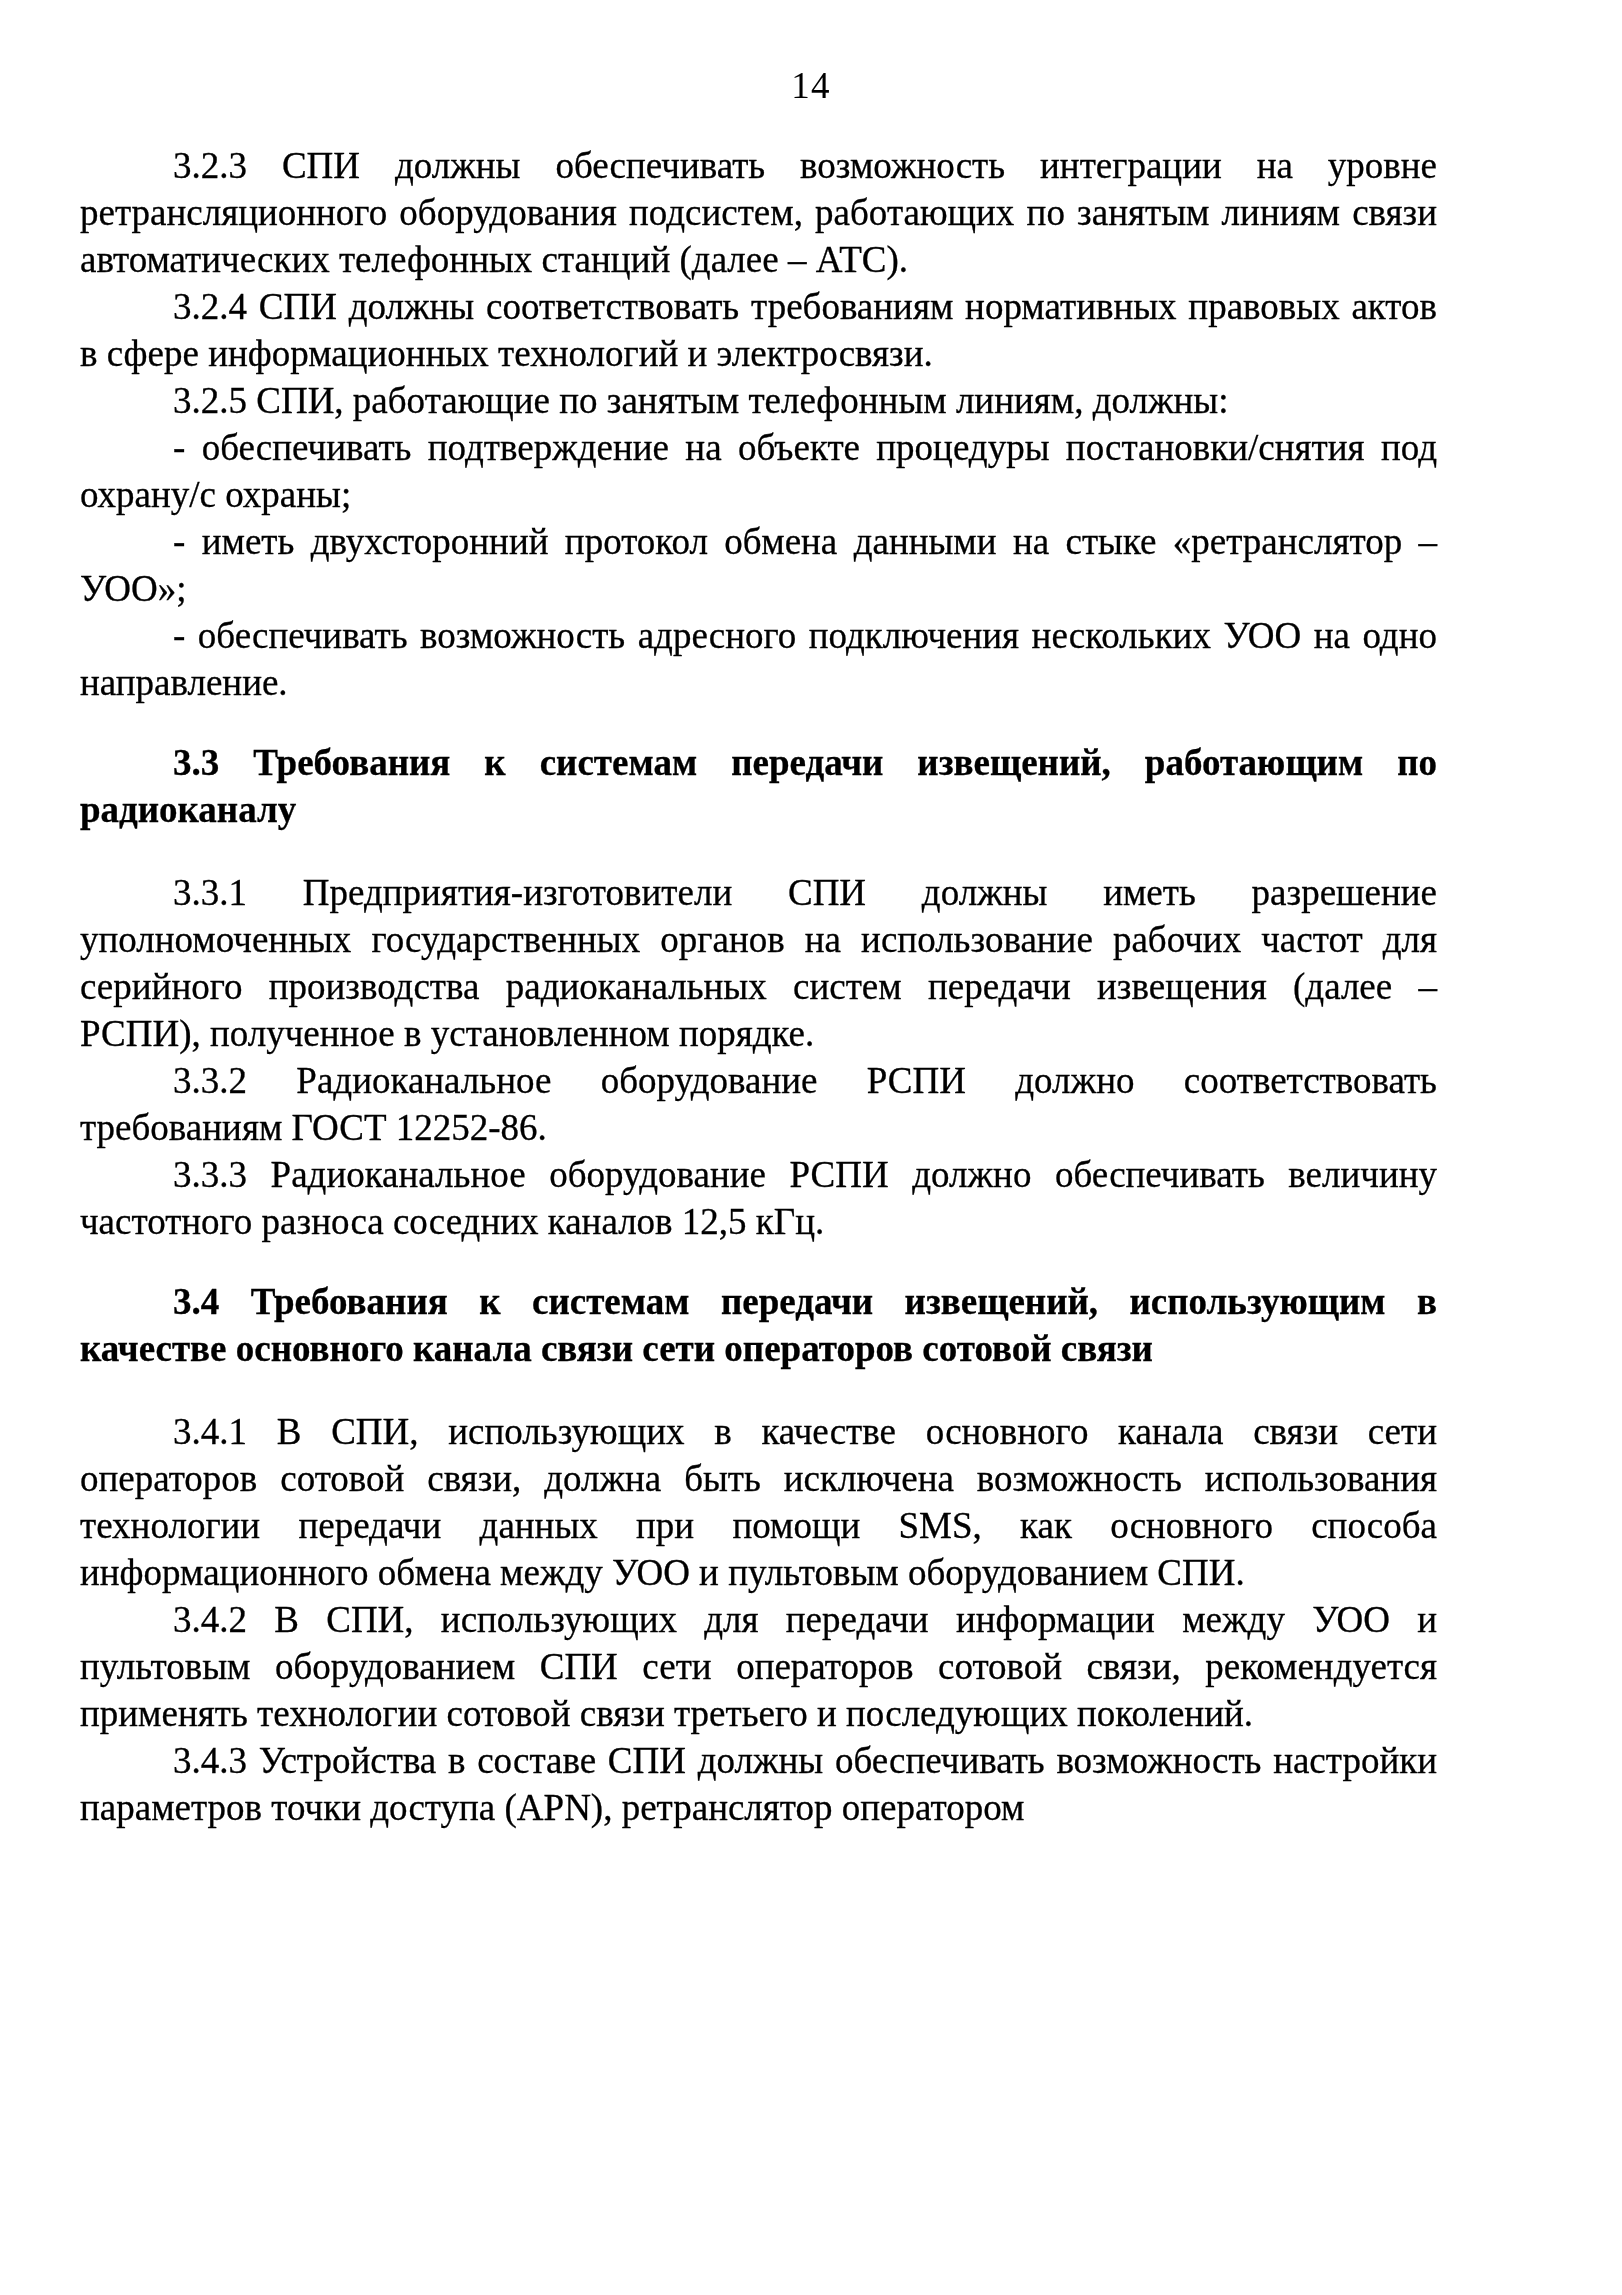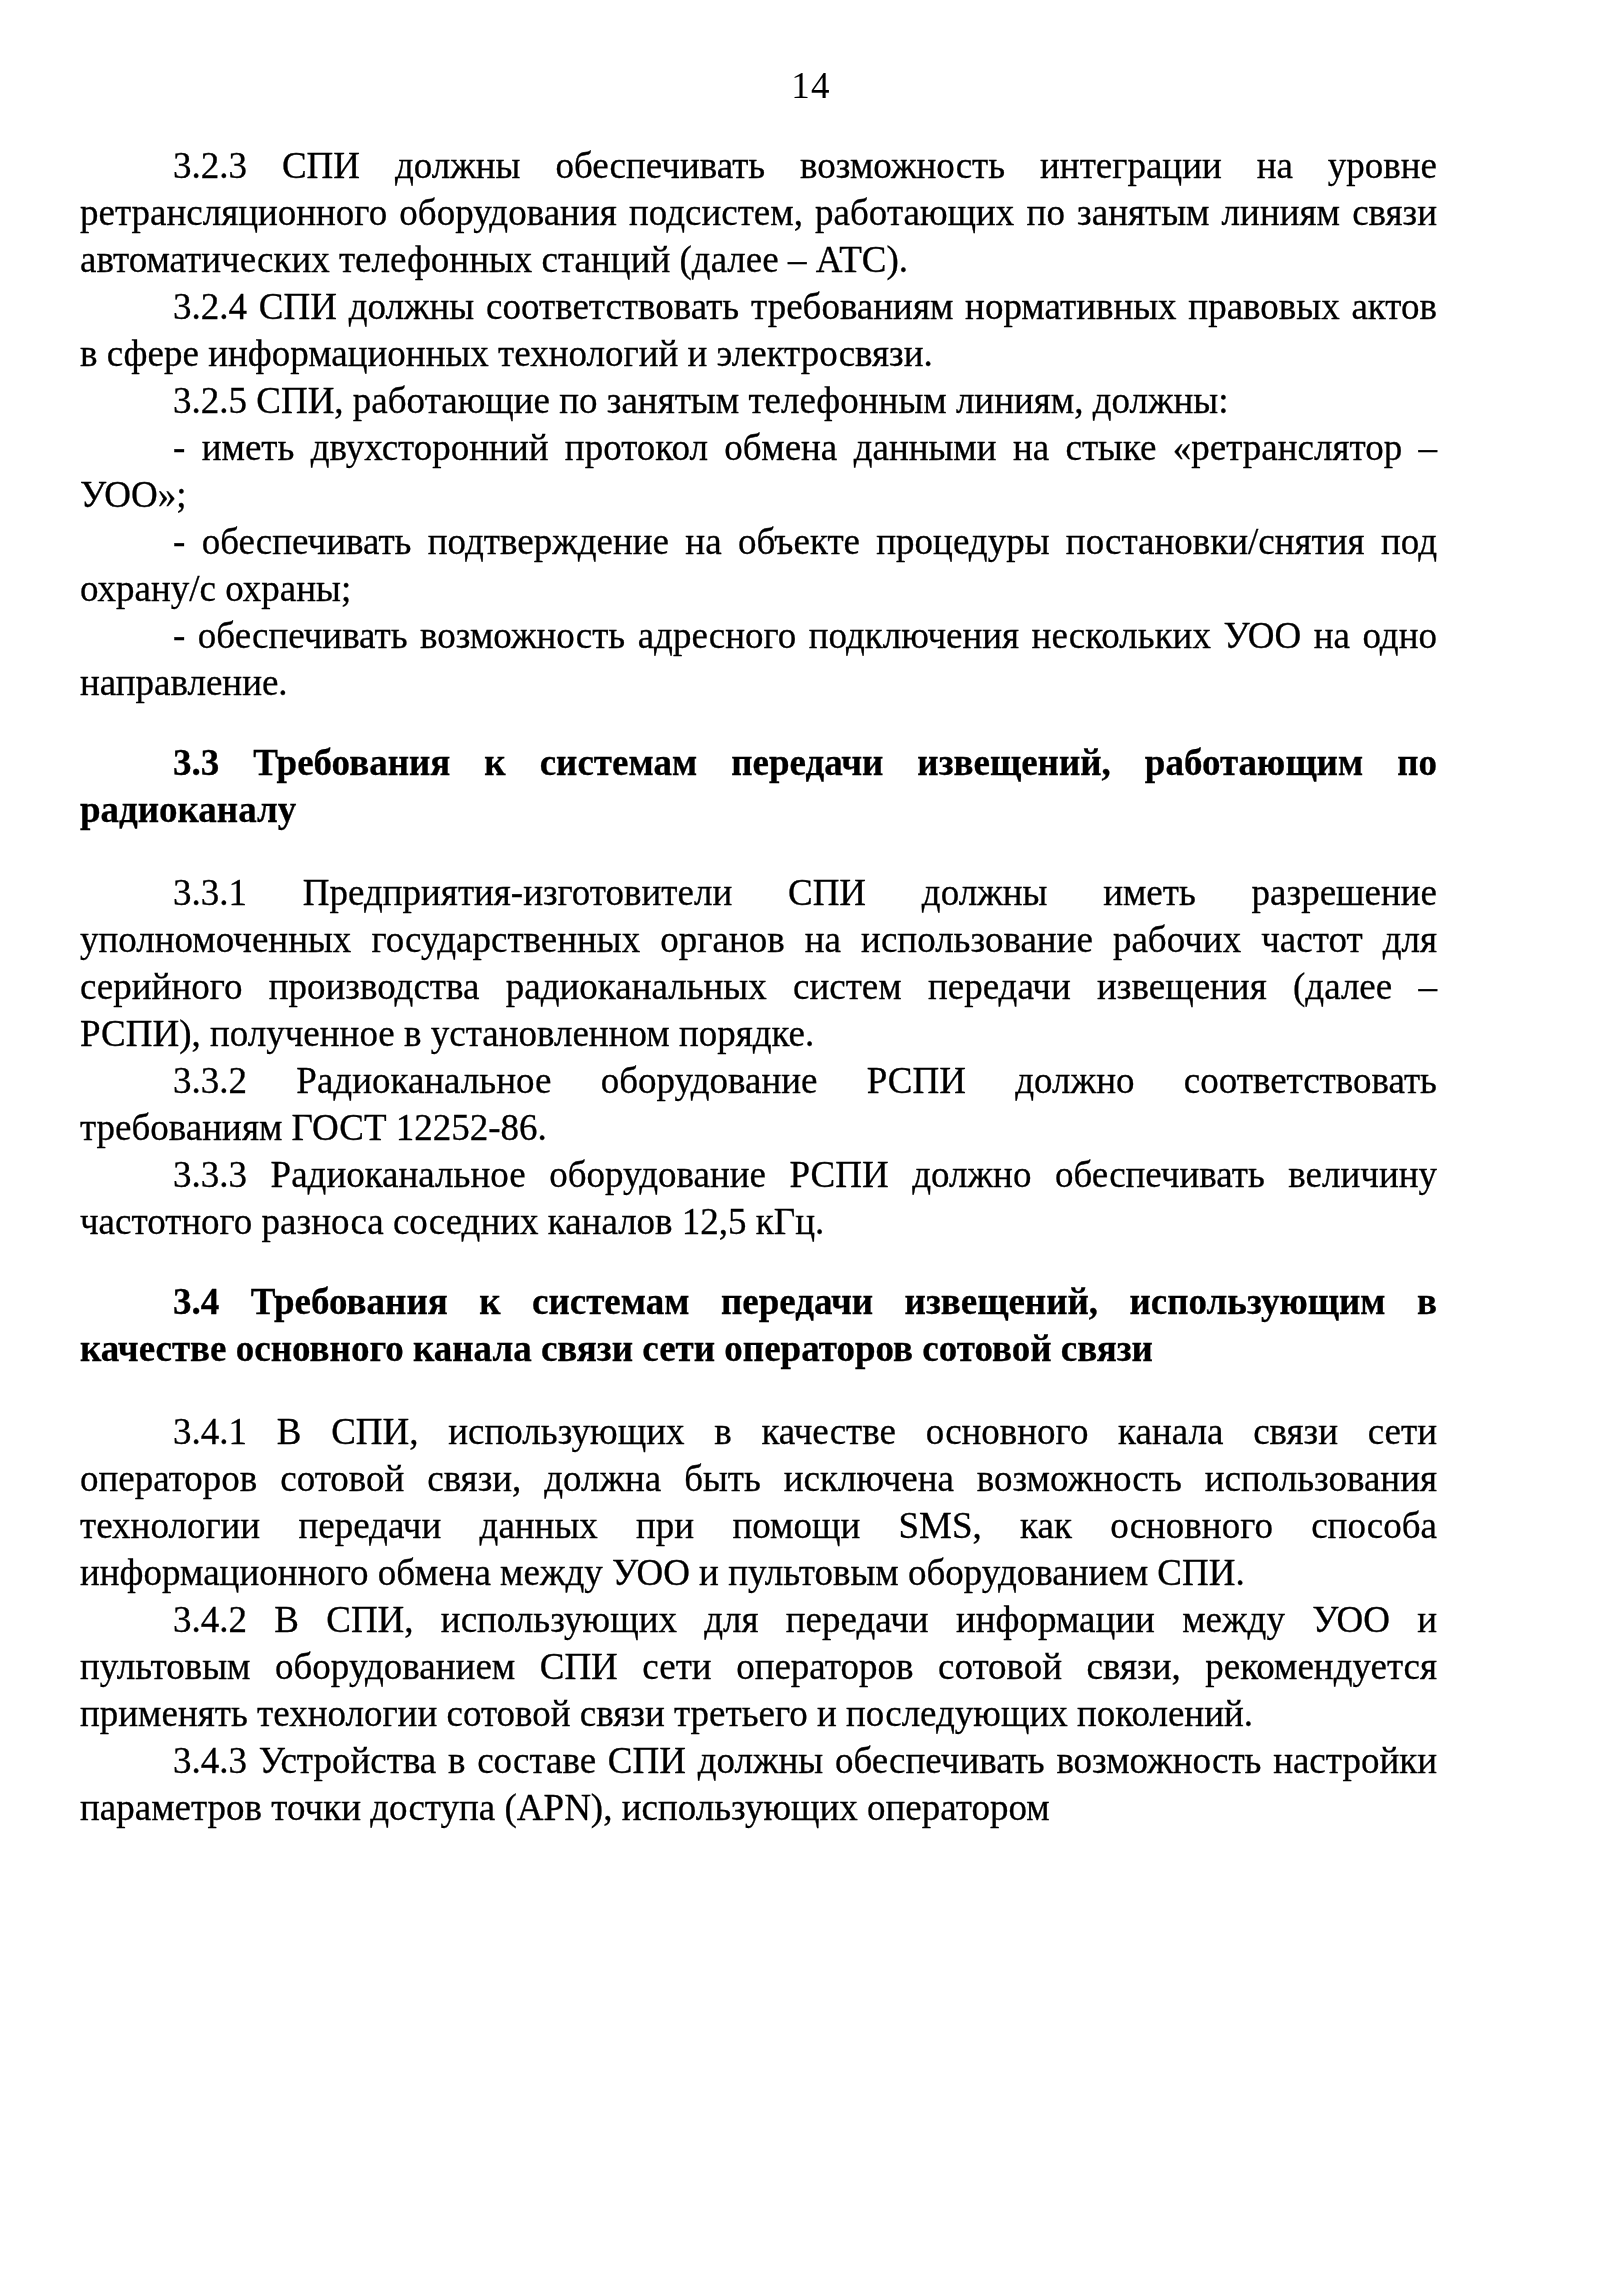--- a/index.html
+++ b/index.html
@@ -49,26 +49,26 @@
 </head>
 <body>
 
 <div class="page">
   <div class="page-number">14</div>
 
   <div class="content">
     <p class="body">3.2.3 СПИ должны обеспечивать возможность интеграции на уровне ретрансляционного оборудования подсистем, работающих по занятым линиям связи автоматических телефонных станций (далее – АТС).</p>
     <p class="body">3.2.4 СПИ должны соответствовать требованиям нормативных правовых актов в сфере информационных технологий и электросвязи.</p>
     <p class="body">3.2.5 СПИ, работающие по занятым телефонным линиям, должны:</p>
+    <p class="list">- обеспечивать подтверждение на объекте процедуры постановки/снятия под охрану/с охраны;</p>
     <p class="list">- иметь двухсторонний протокол обмена данными на стыке «ретранслятор – УОО»;</p>
-    <p class="list">- обеспечивать подтверждение на объекте процедуры постановки/снятия под охрану/с охраны;</p>
     <p class="list">- обеспечивать возможность адресного подключения нескольких УОО на одно направление.</p>
     <p class="heading">3.3 Требования к системам передачи извещений, работающим по радиоканалу</p>
     <p class="body">3.3.1 Предприятия-изготовители СПИ должны иметь разрешение уполномоченных государственных органов на использование рабочих частот для серийного производства радиоканальных систем передачи извещения (далее – РСПИ), полученное в установленном порядке.</p>
     <p class="body">3.3.2 Радиоканальное оборудование РСПИ должно соответствовать требованиям ГОСТ 12252-86.</p>
     <p class="body">3.3.3 Радиоканальное оборудование РСПИ должно обеспечивать величину частотного разноса соседних каналов 12,5 кГц.</p>
     <p class="heading">3.4 Требования к системам передачи извещений, использующим в качестве основного канала связи сети операторов сотовой связи</p>
     <p class="body">3.4.1 В СПИ, использующих в качестве основного канала связи сети операторов сотовой связи, должна быть исключена возможность использования технологии передачи данных при помощи SMS, как основного способа информационного обмена между УОО и пультовым оборудованием СПИ.</p>
     <p class="body">3.4.2 В СПИ, использующих для передачи информации между УОО и пультовым оборудованием СПИ сети операторов сотовой связи, рекомендуется применять технологии сотовой связи третьего и последующих поколений.</p>
-    <p class="body">3.4.3 Устройства в составе СПИ должны обеспечивать возможность настройки параметров точки доступа (APN), использующих оператором</p>
+    <p class="body">3.4.3 Устройства в составе СПИ должны обеспечивать возможность настройки параметров точки доступа (APN), ретранслятор оператором</p>
   </div>
 </div>
 
 
 </body></html>

